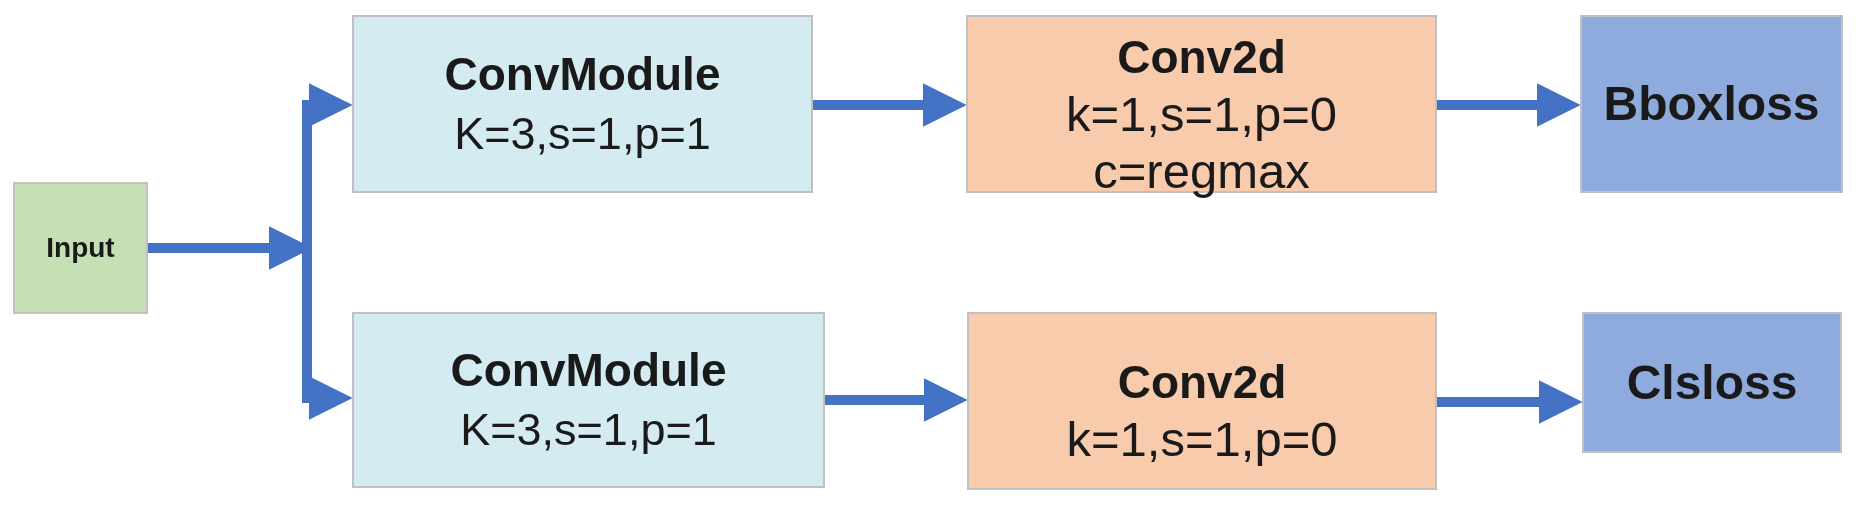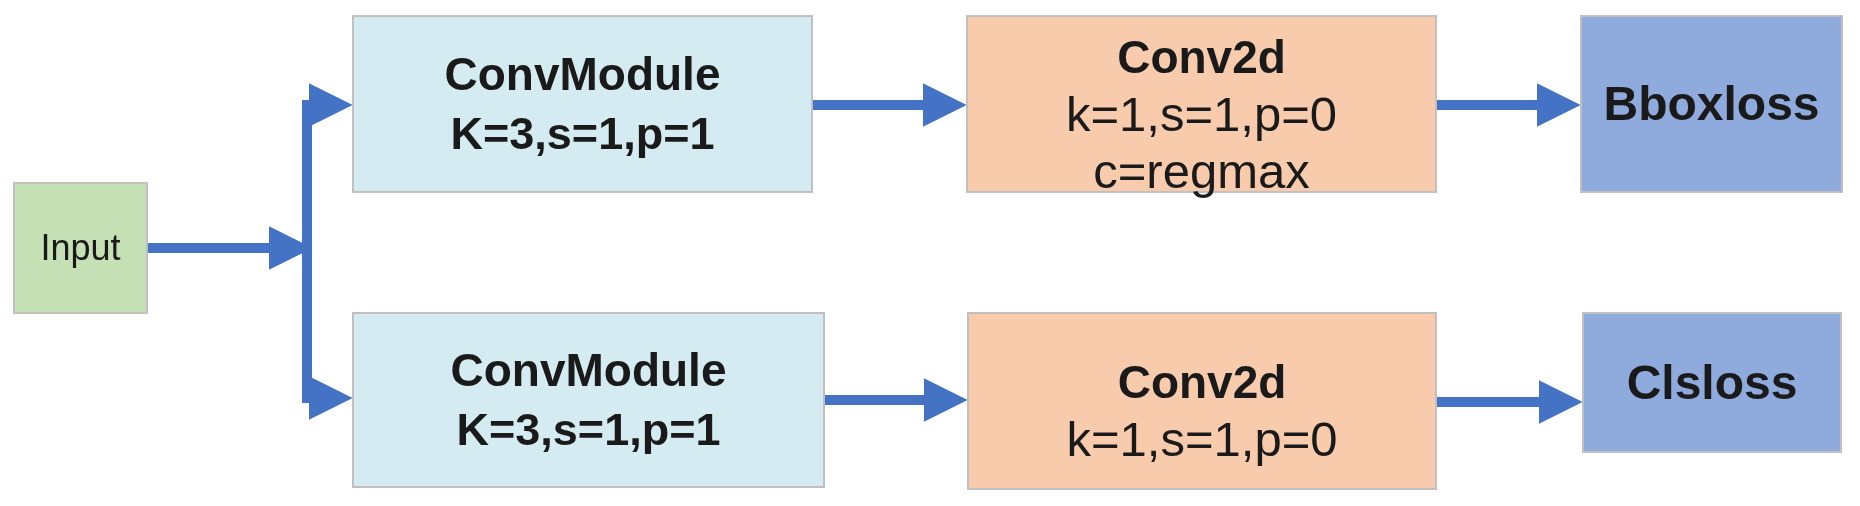--- a/index.html
+++ b/index.html
@@ -39,33 +39,33 @@
     flex-direction:column;
     align-items:center;
     justify-content:center;
     text-align:center;
   }
   .node-input{background:var(--input-fill);}
   .node-convmodule{background:var(--conv-module-fill);}
   .node-conv2d{background:var(--conv2d-fill);}
   .node-loss{background:var(--loss-fill);}
   .input-label{
-    font-size:36px;
-    font-weight:normal;
+    font-size:28px;
+    font-weight:bold;
     line-height:40px;
   }
   .cm-title{
     font-size:46px;
     font-weight:bold;
     line-height:60px;
     text-align:center;
   }
   .cm-sub{
     font-size:45px;
-    font-weight:bold;
+    font-weight:normal;
     line-height:60px;
     text-align:right;
   }
   .c2-title{
     font-size:46px;
     font-weight:bold;
     line-height:57px;
     margin-top:20px;
   }
   .c2-line{

